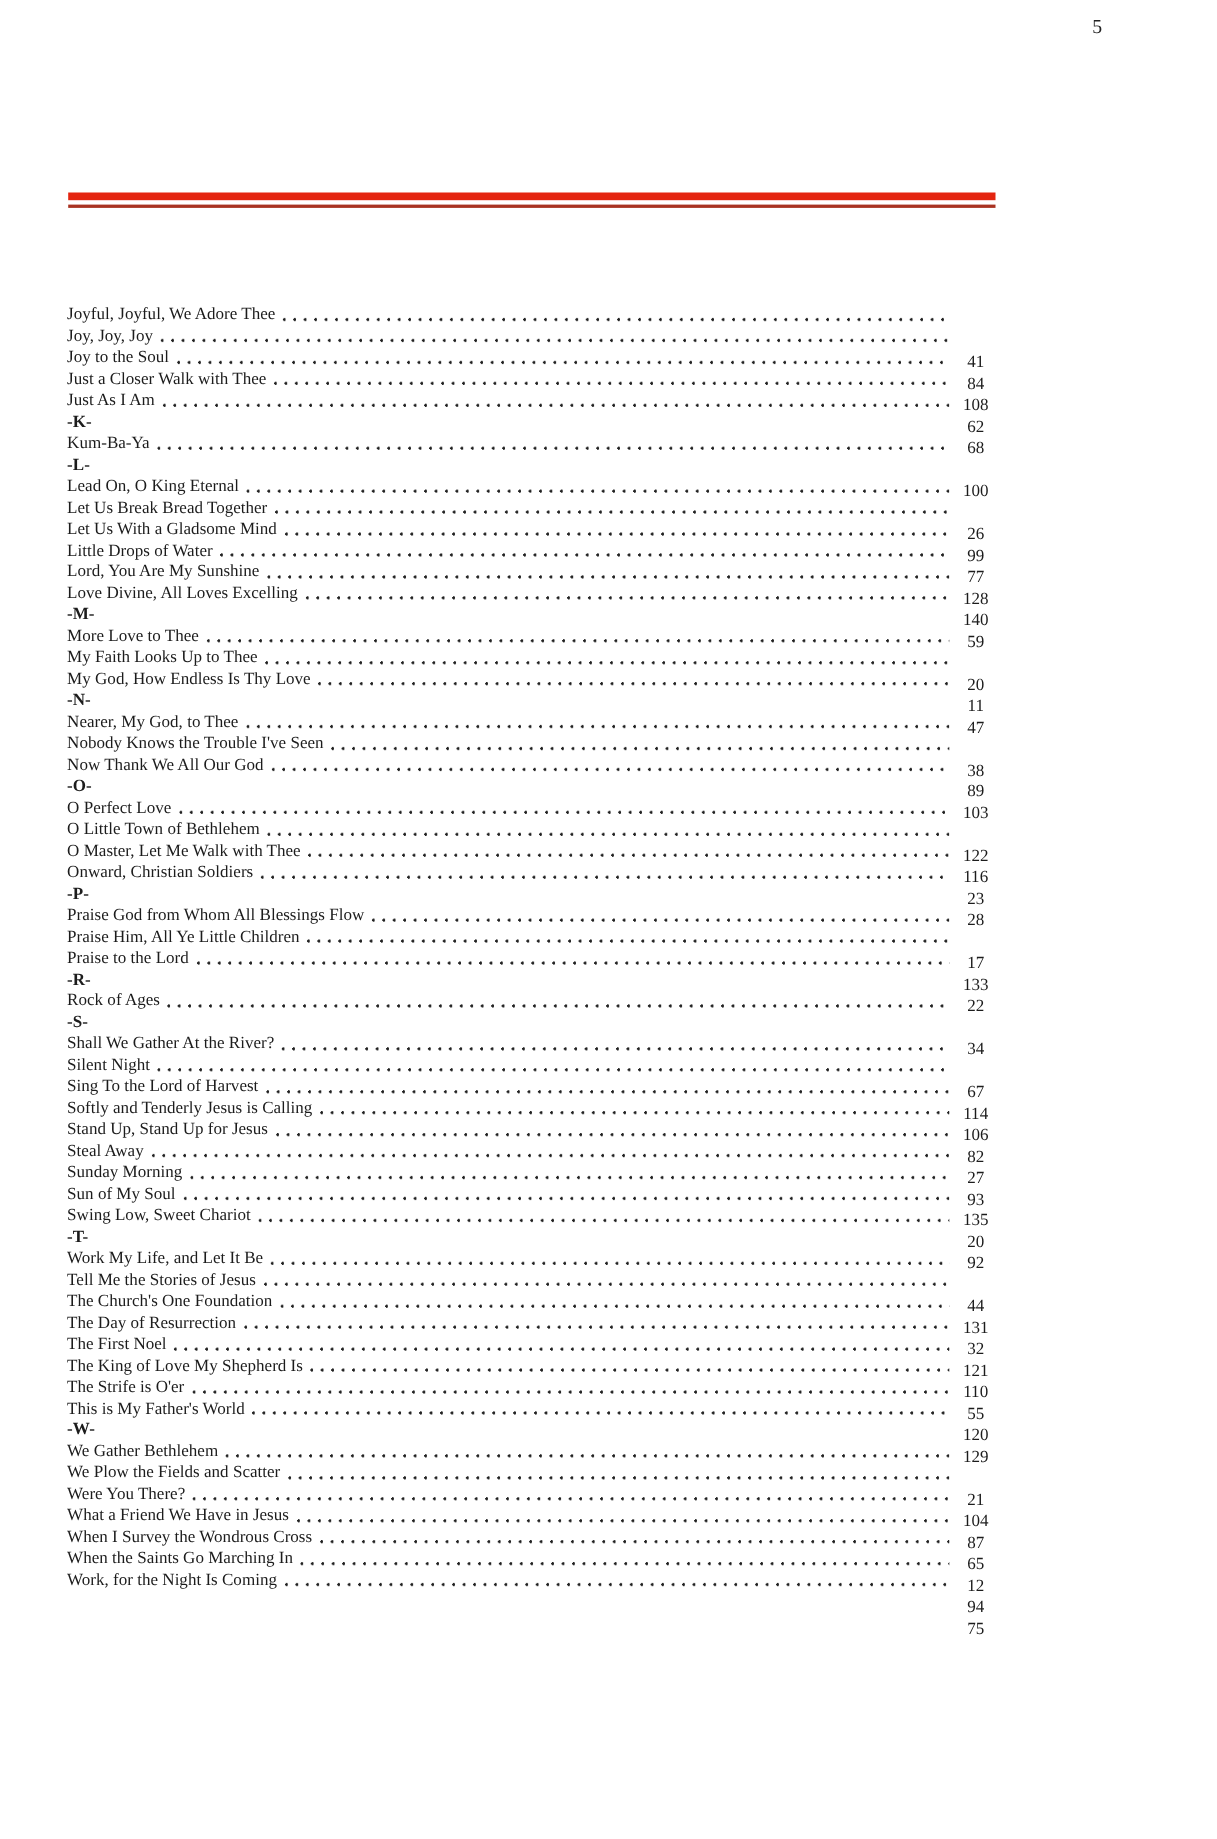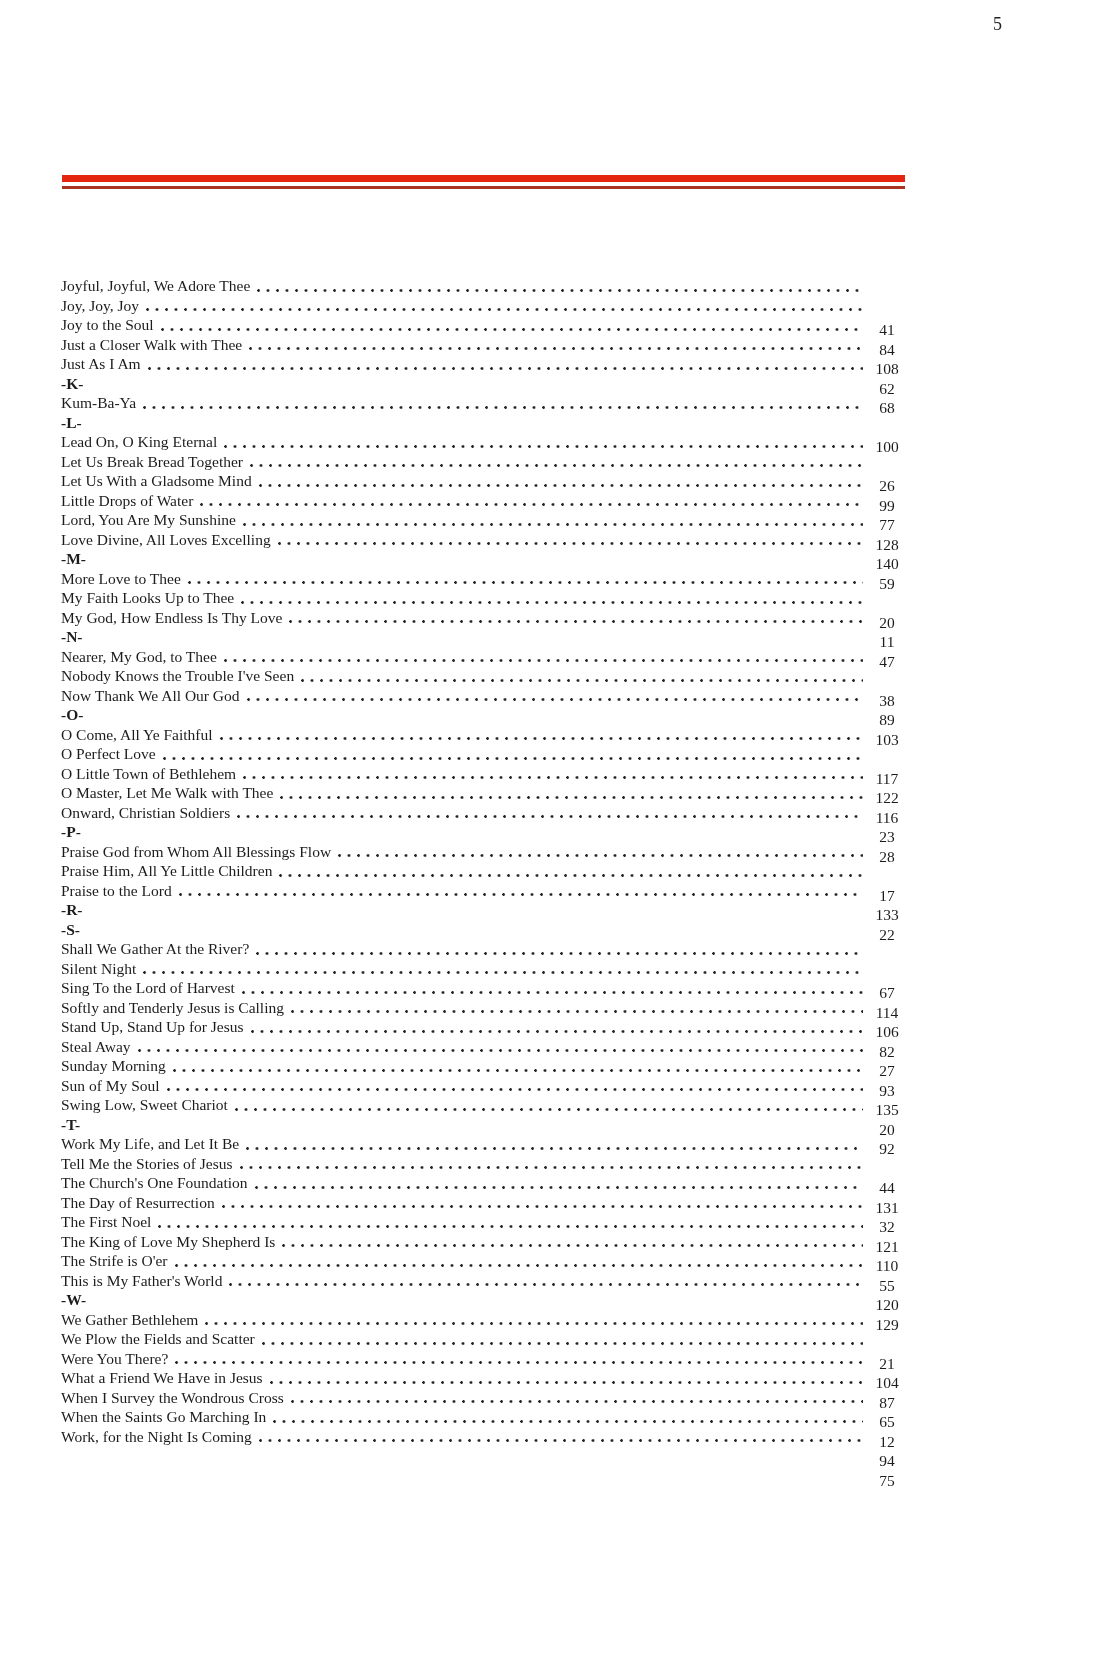--- a/index.html
+++ b/index.html
@@ -184,25 +184,20 @@
       </div>
       <div class="row">
         <span class="title">Now Thank We All Our God</span>
         <span class="leader"></span>
         <span class="num">103</span>
       </div>
       <div class="row">
         <span class="section-label">-O-</span>
       </div>
       <div class="row">
-        <span class="title">O Come, All Ye Faithful</span>
-        <span class="leader"></span>
-        <span class="num">117</span>
-      </div>
-      <div class="row">
         <span class="title">O Perfect Love</span>
         <span class="leader"></span>
         <span class="num">122</span>
       </div>
       <div class="row">
         <span class="title">O Little Town of Bethlehem</span>
         <span class="leader"></span>
         <span class="num">116</span>
       </div>
       <div class="row">
@@ -228,20 +223,25 @@
         <span class="leader"></span>
         <span class="num">133</span>
       </div>
       <div class="row">
         <span class="title">Praise to the Lord</span>
         <span class="leader"></span>
         <span class="num">22</span>
       </div>
       <div class="row">
         <span class="section-label">-R-</span>
+      </div>
+      <div class="row">
+        <span class="title">Rock of Ages</span>
+        <span class="leader"></span>
+        <span class="num">34</span>
       </div>
       <div class="row">
         <span class="section-label">-S-</span>
       </div>
       <div class="row">
         <span class="title">Shall We Gather At the River?</span>
         <span class="leader"></span>
         <span class="num">67</span>
       </div>
       <div class="row">

